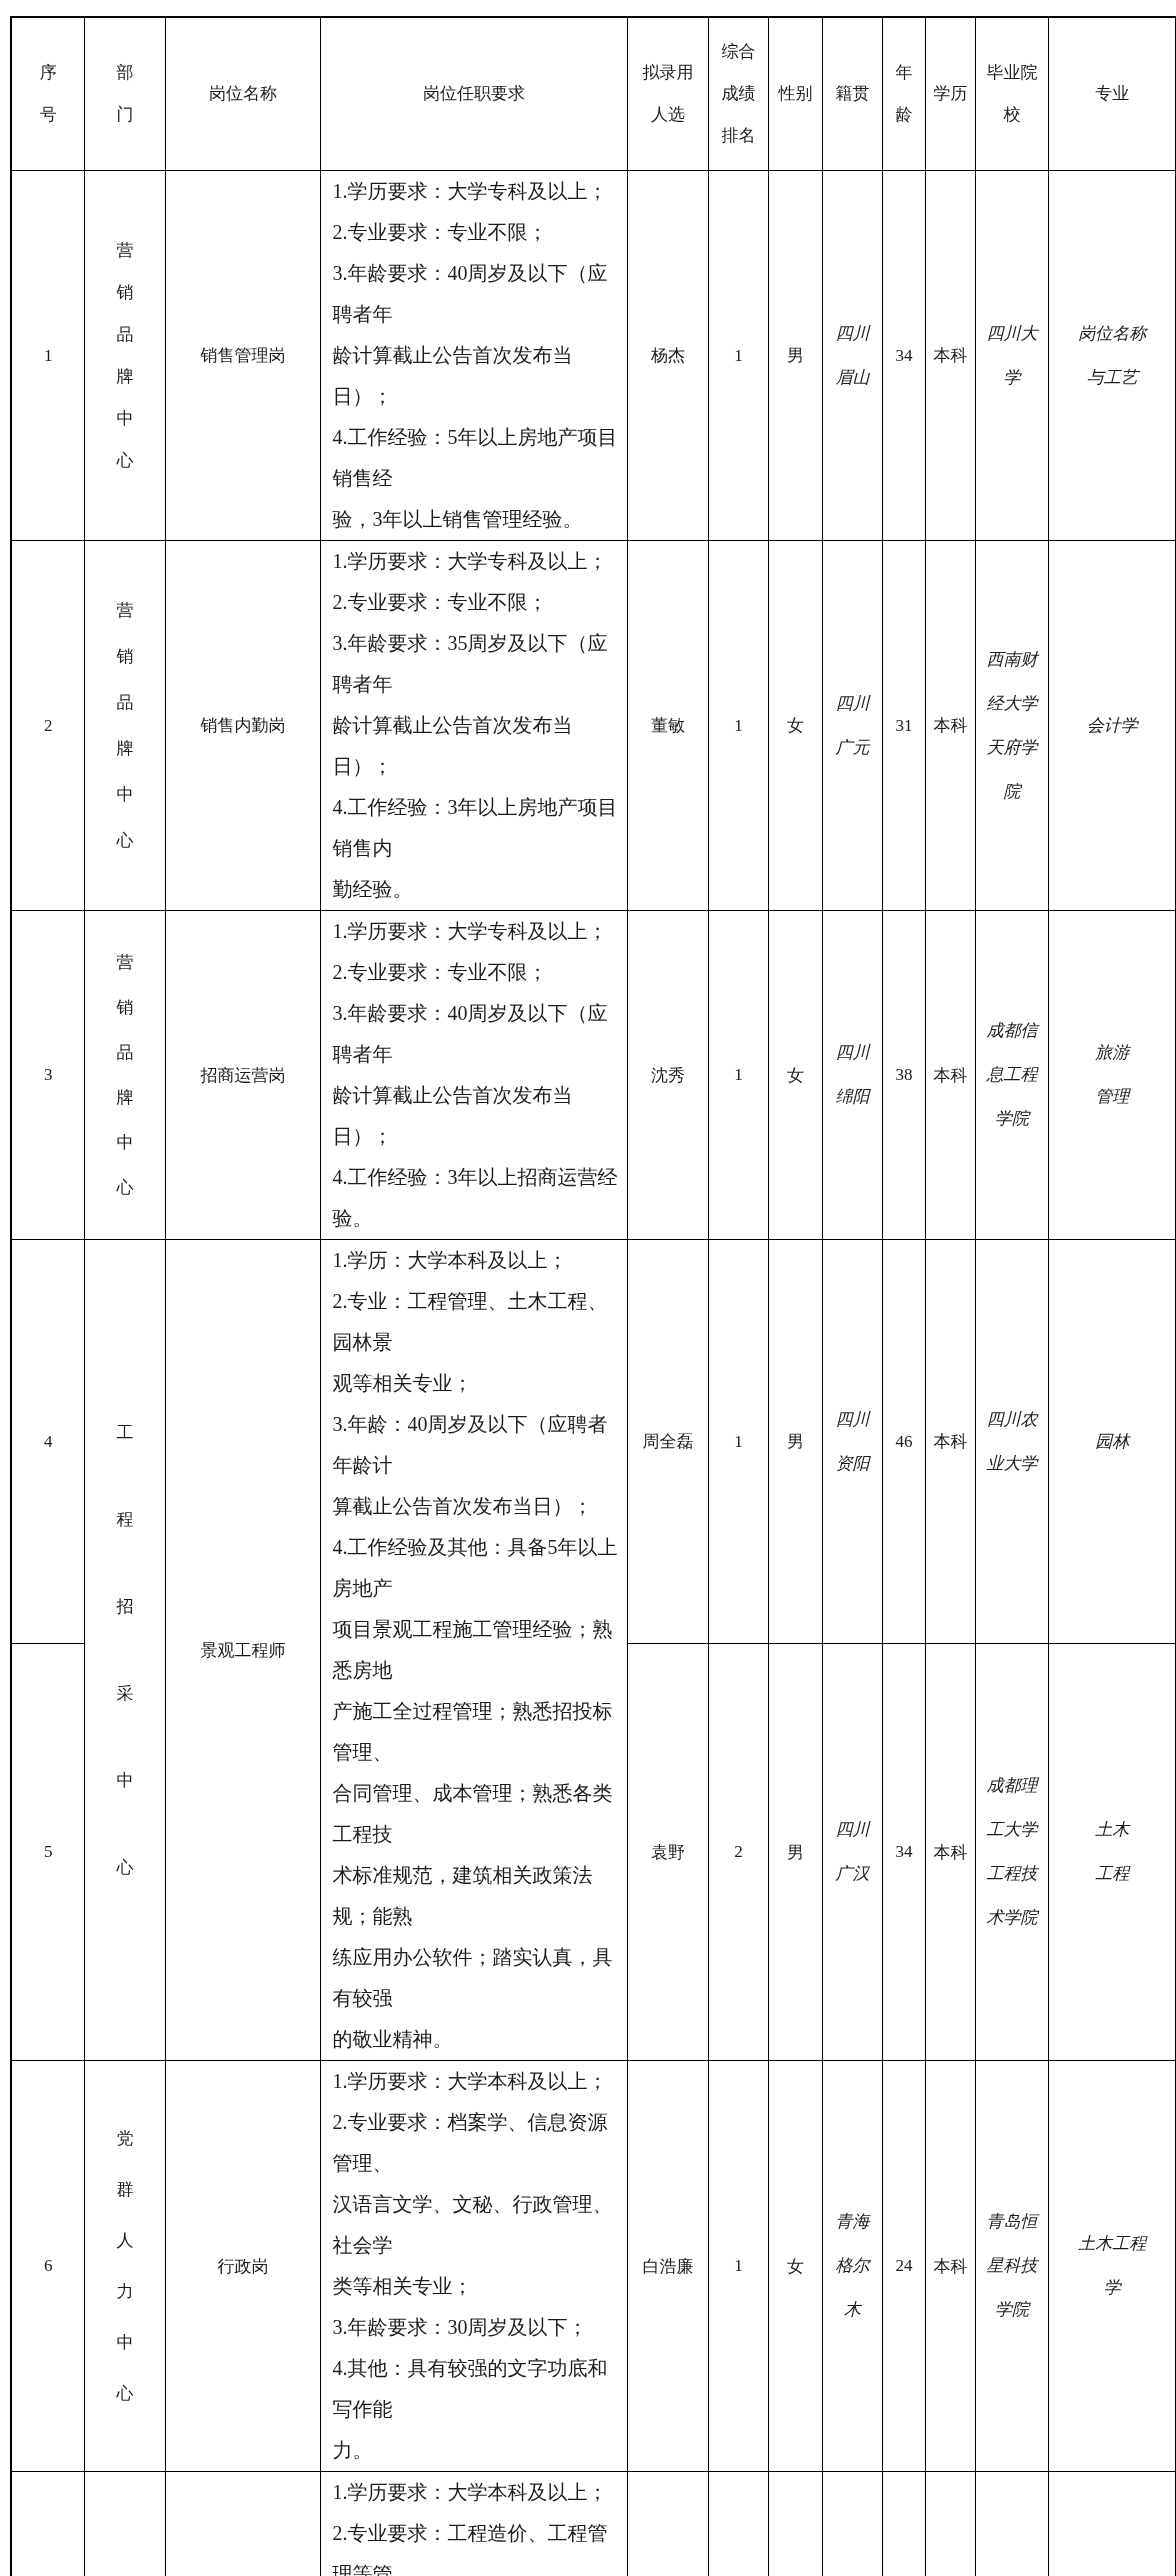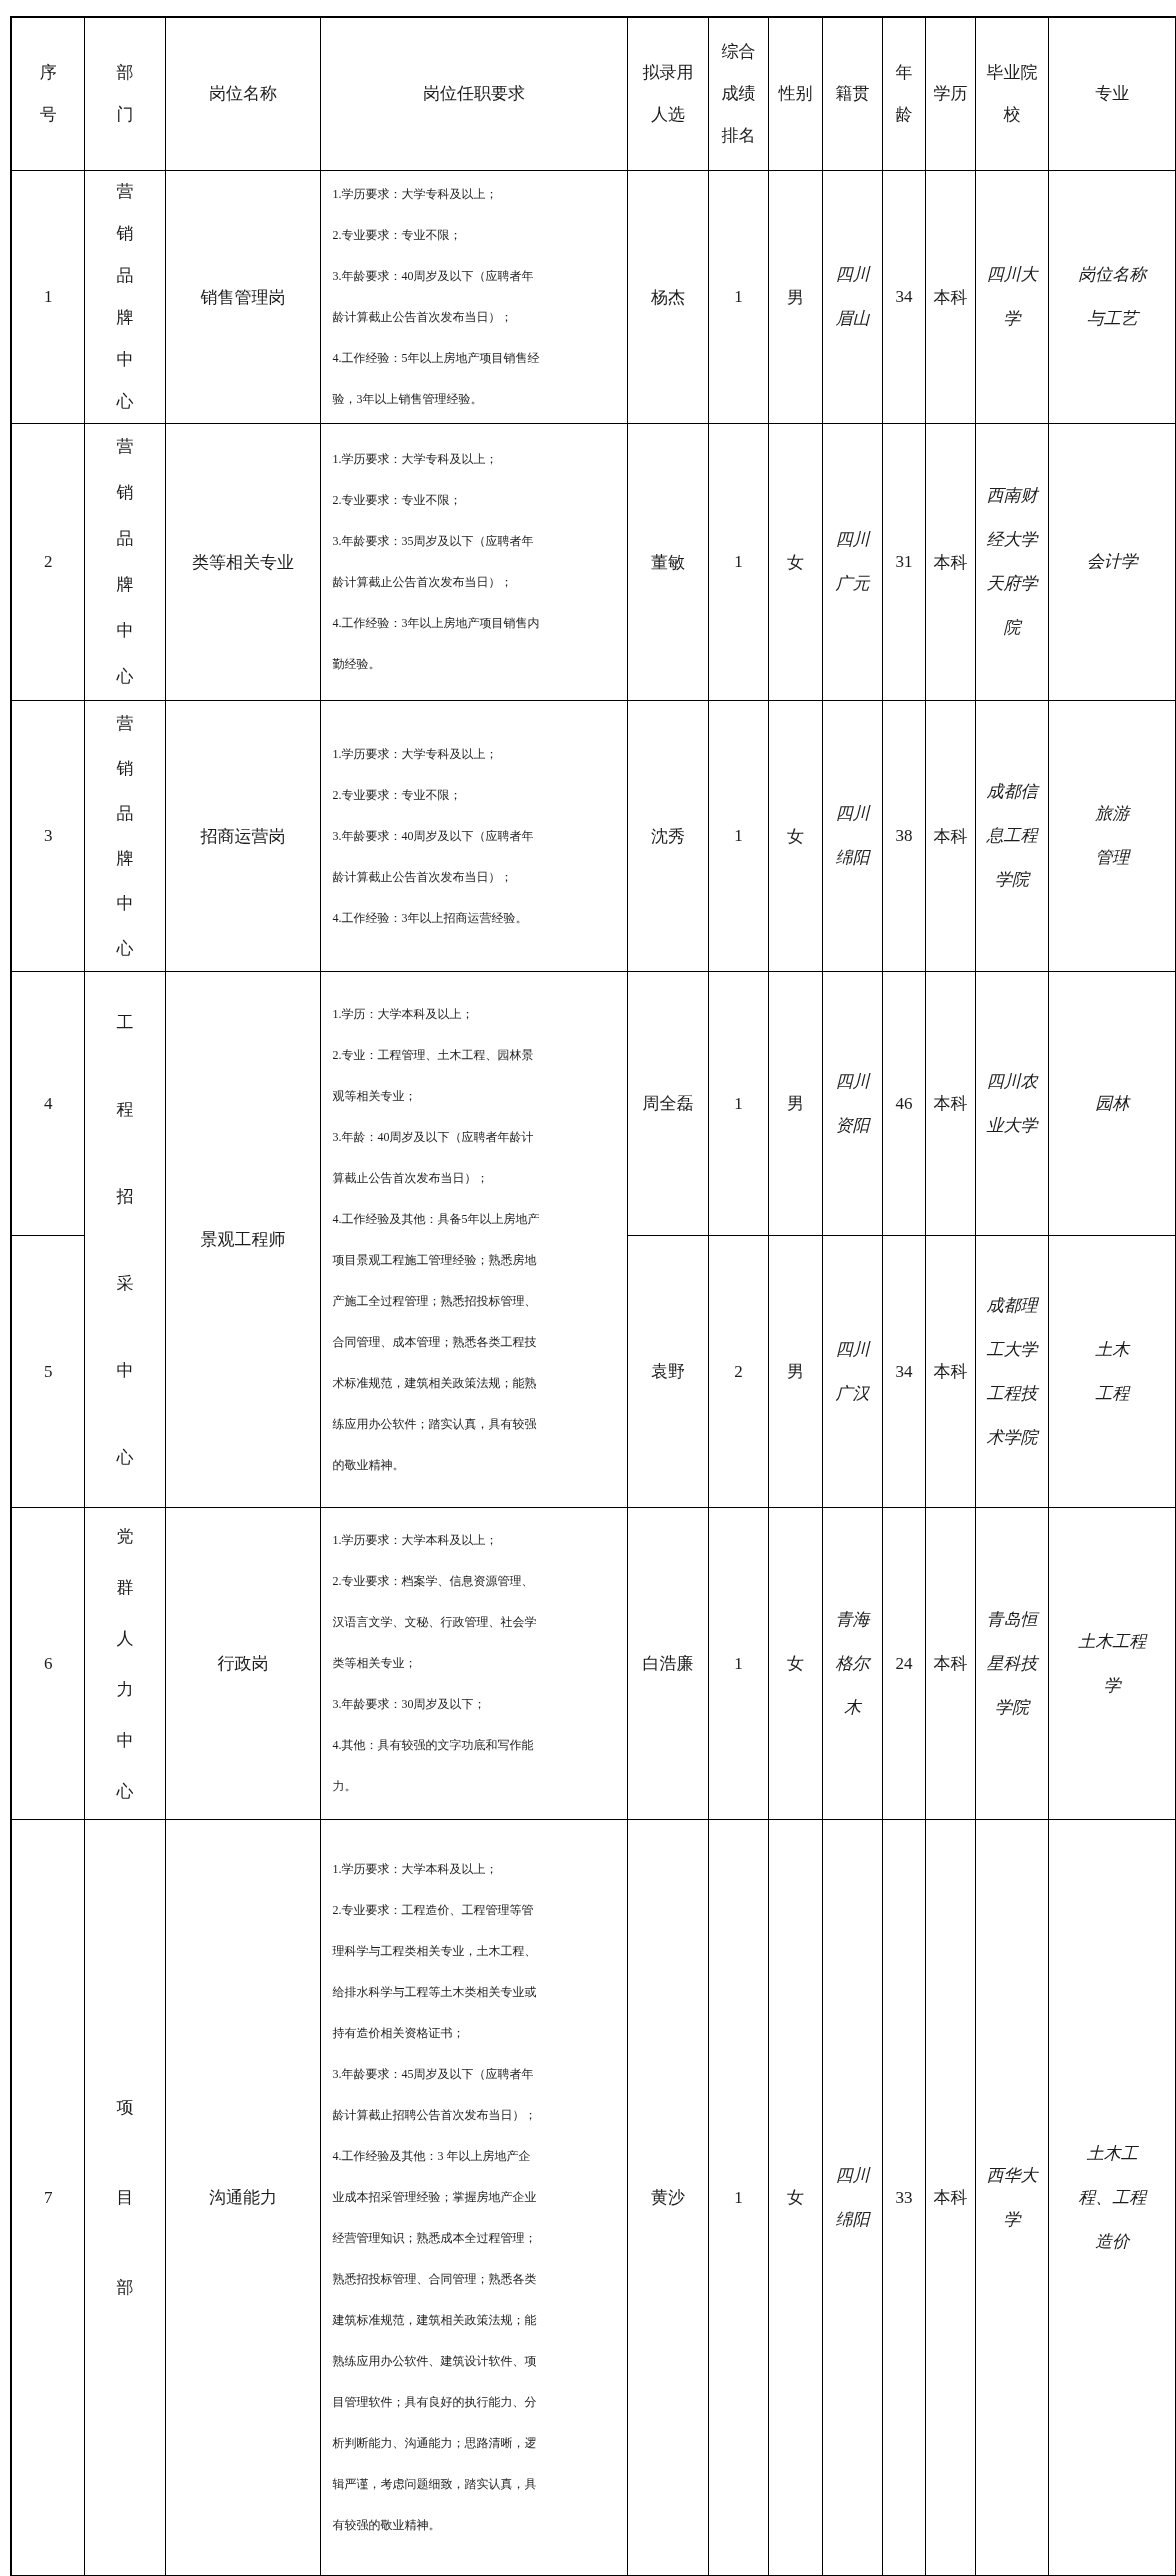--- a/index.html
+++ b/index.html
@@ -6,21 +6,21 @@
   body{width:1177px;height:2576px;position:relative;
        font-family:"Liberation Serif","DejaVu Serif",serif;color:#1c1c1c;}
   table{position:absolute;left:10.4px;top:16px;width:1165px;
         border-collapse:collapse;table-layout:fixed;background:#fff;}
   td,th{border:1.7px solid #000;text-align:center;vertical-align:middle;
         font-weight:normal;padding:0 4.6px;font-size:17px;overflow:hidden;}
   table{border:2.3px solid #000;}
   th{white-space:pre-line;line-height:42px;}
   .cell{white-space:pre-line;line-height:44px;font-style:italic;}
   .req{text-align:left;white-space:pre-line;line-height:41px;
-       font-size:12px;padding:0 7px 0 11.6px;}
+       font-size:20px;padding:0 7px 0 11.6px;}
   .dept{white-space:pre-line;}
   .lh72{line-height:42px}.lh80{line-height:46px}.lh77{line-height:45px}
   .lh150{line-height:87px}.lh88{line-height:51px}.lh155{line-height:90px}
   tr.hr>*{height:152px;}
   tr.r1>td{height:248px;}
   tr.r2>td{height:275px;}
   tr.r3>td{height:266px;}
   tr.r4>td{height:263px;}
   tr.r5>td{height:271px;}
   tr.r6>td{height:311px;}
@@ -97,21 +97,21 @@
   </tr>
 
   <tr class="r2">
     <td>2</td>
     <td class="dept lh80">营
 销
 品
 牌
 中
 心</td>
-    <td>类等相关专业</td>
+    <td>销售内勤岗</td>
     <td class="req">1.学历要求：大学专科及以上；
 2.专业要求：专业不限；
 3.年龄要求：35周岁及以下（应聘者年
 龄计算截止公告首次发布当日）；
 4.工作经验：3年以上房地产项目销售内
 勤经验。</td>
     <td>董敏</td>
     <td>1</td>
     <td>女</td>
     <td class="cell">四川

